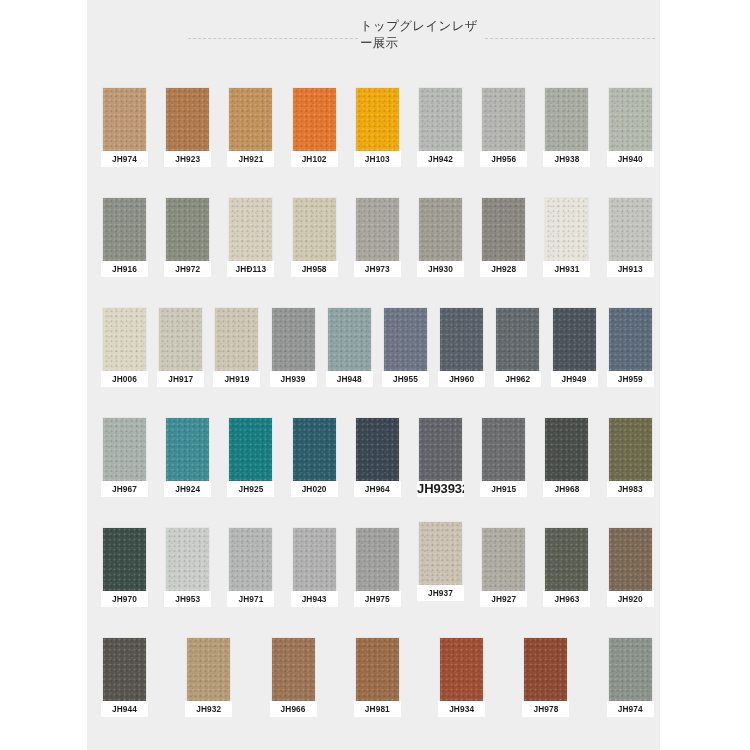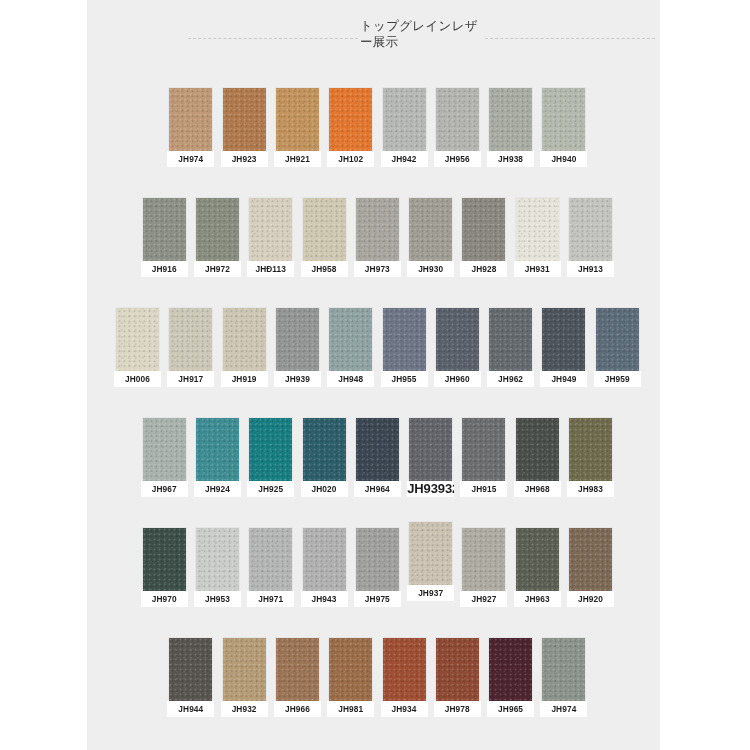--- a/index.html
+++ b/index.html
@@ -49,33 +49,32 @@
     top: 0;
     width: 125px;
     text-align: left;
     font-size: 12.5px;
     line-height: 17px;
     color: #3a3a3a;
     letter-spacing: 0.3px;
   }
   .title .line2 {
     display: block;
-    font-family: Liberation Mono, monospace;
   }
   .grid {
     position: absolute;
     left: 0;
     top: 88px;
     width: 573px;
   }
   .row {
     position: relative;
     height: 110px;
     display: flex;
-    justify-content: center;
+    justify-content: space-between;
     padding-left: 14px;
     box-sizing: border-box;
   }
   .cell {
     width: 47px;
     margin-right: 6.3px;
     display: flex;
     flex-direction: column;
     align-items: center;
   }
@@ -138,20 +137,24 @@
         </div>
         <div class="cell">
           <div class="swatch" style="background-color: rgb(194, 147, 92);"></div>
           <div class="label">JH921</div>
         </div>
         <div class="cell">
           <div class="swatch" style="background-color: rgb(227, 119, 47);"></div>
           <div class="label">JH102</div>
         </div>
         <div class="cell">
+          <div class="swatch" style="background-color: rgb(239, 169, 13);"></div>
+          <div class="label">JH103</div>
+        </div>
+        <div class="cell">
           <div class="swatch" style="background-color: rgb(182, 184, 182);"></div>
           <div class="label">JH942</div>
         </div>
         <div class="cell">
           <div class="swatch" style="background-color: rgb(180, 181, 176);"></div>
           <div class="label">JH956</div>
         </div>
         <div class="cell">
           <div class="swatch" style="background-color: rgb(169, 172, 163);"></div>
           <div class="label">JH938</div>
@@ -336,23 +339,19 @@
         </div>
         <div class="cell">
           <div class="swatch" style="background-color: rgb(159, 79, 51);"></div>
           <div class="label">JH934</div>
         </div>
         <div class="cell">
           <div class="swatch" style="background-color: rgb(142, 74, 51);"></div>
           <div class="label">JH978</div>
         </div>
         <div class="cell">
-          <div class="swatch" style="background-color: rgb(77, 37, 49);"></div>
-          <div class="label">JH965</div>
-        </div>
-        <div class="cell">
           <div class="swatch" style="background-color: rgb(140, 147, 140);"></div>
           <div class="label">JH974</div>
         </div>
       </div>
     </div>
 
 </div>
 
 </body></html>

